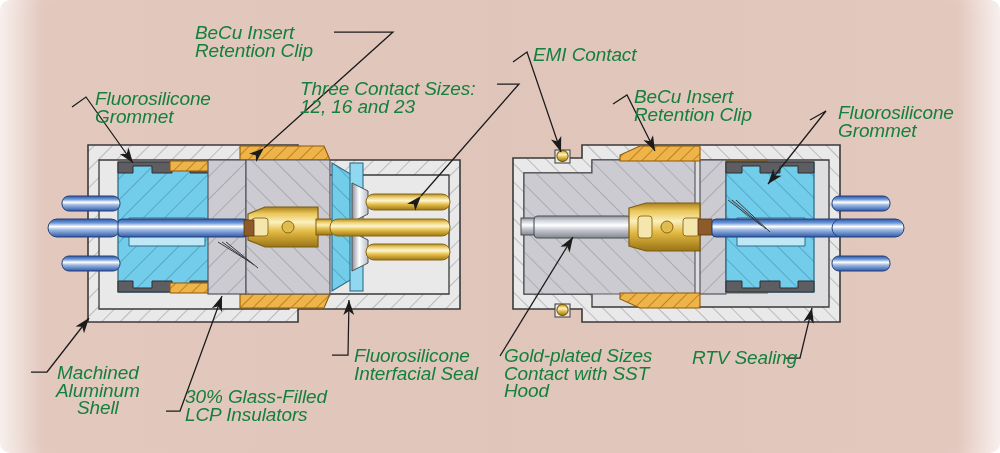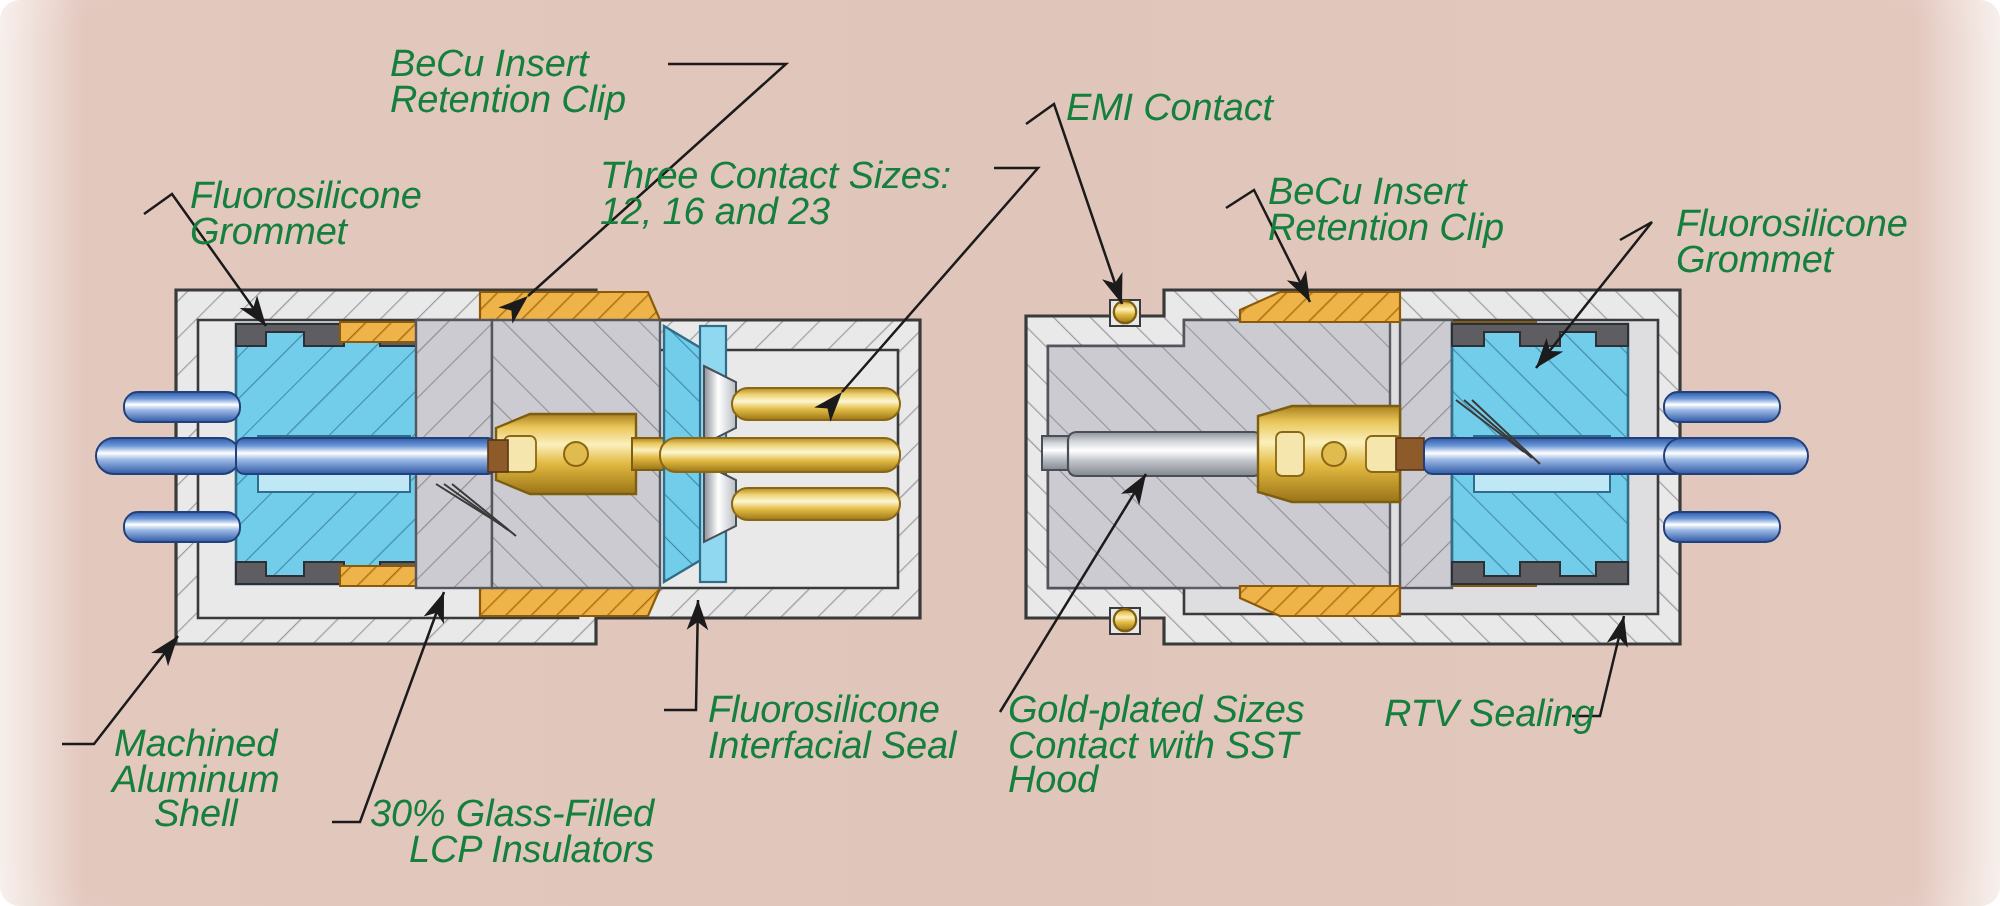--- a/index.html
+++ b/index.html
@@ -272,21 +272,21 @@
       <div class="lbl" style="left: 95px; top: 90px;">Fluorosilicone
 Grommet</div>
       <div class="lbl" style="left: 533px; top: 46px;">EMI Contact</div>
       <div class="lbl" style="left: 634px; top: 88px;">BeCu Insert
 Retention Clip</div>
       <div class="lbl" style="left: 838px; top: 104px;">Fluorosilicone
 Grommet</div>
       <div class="lbl" style="left: 56px; top: 364px; text-align: center;">Machined
 Aluminum
 Shell</div>
-      <div class="lbl" style="left: 185px; top: 399px; text-align: right;">30% Glass-Filled
+      <div class="lbl" style="left: 185px; top: 388px;">30% Glass-Filled
 LCP Insulators</div>
       <div class="lbl" style="left: 354px; top: 347px;">Fluorosilicone
 Interfacial Seal</div>
       <div class="lbl" style="left: 504px; top: 347px;">Gold-plated Sizes
 Contact with SST
 Hood</div>
       <div class="lbl" style="left: 692px; top: 349px;">RTV Sealing</div>
     </div>
 
 </div>

